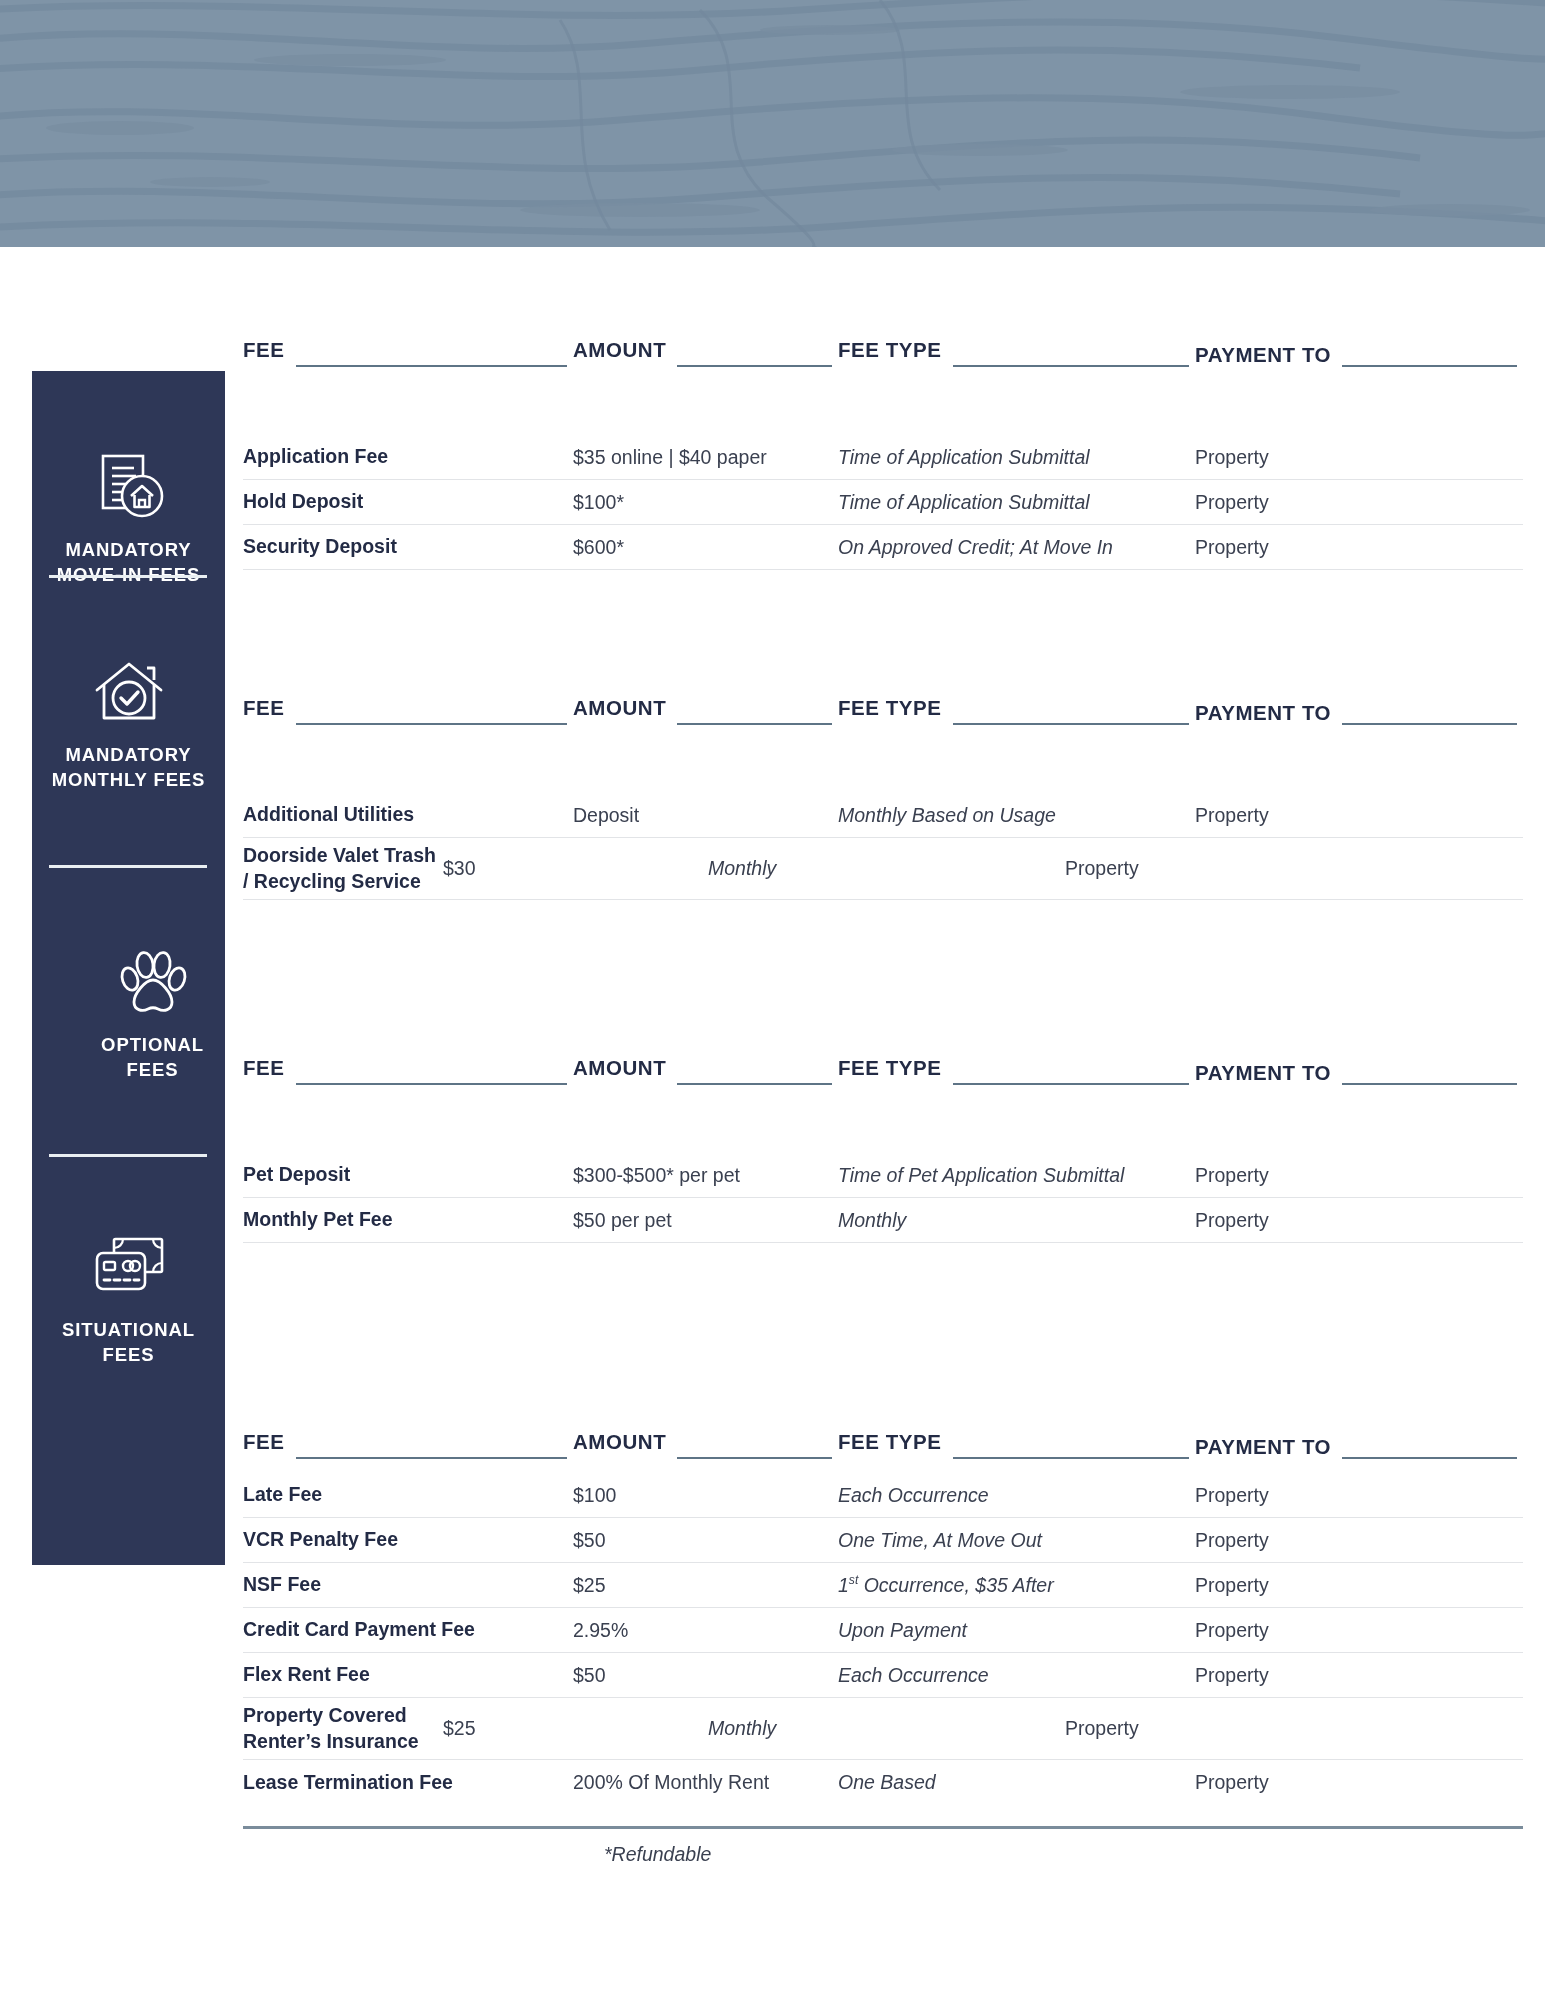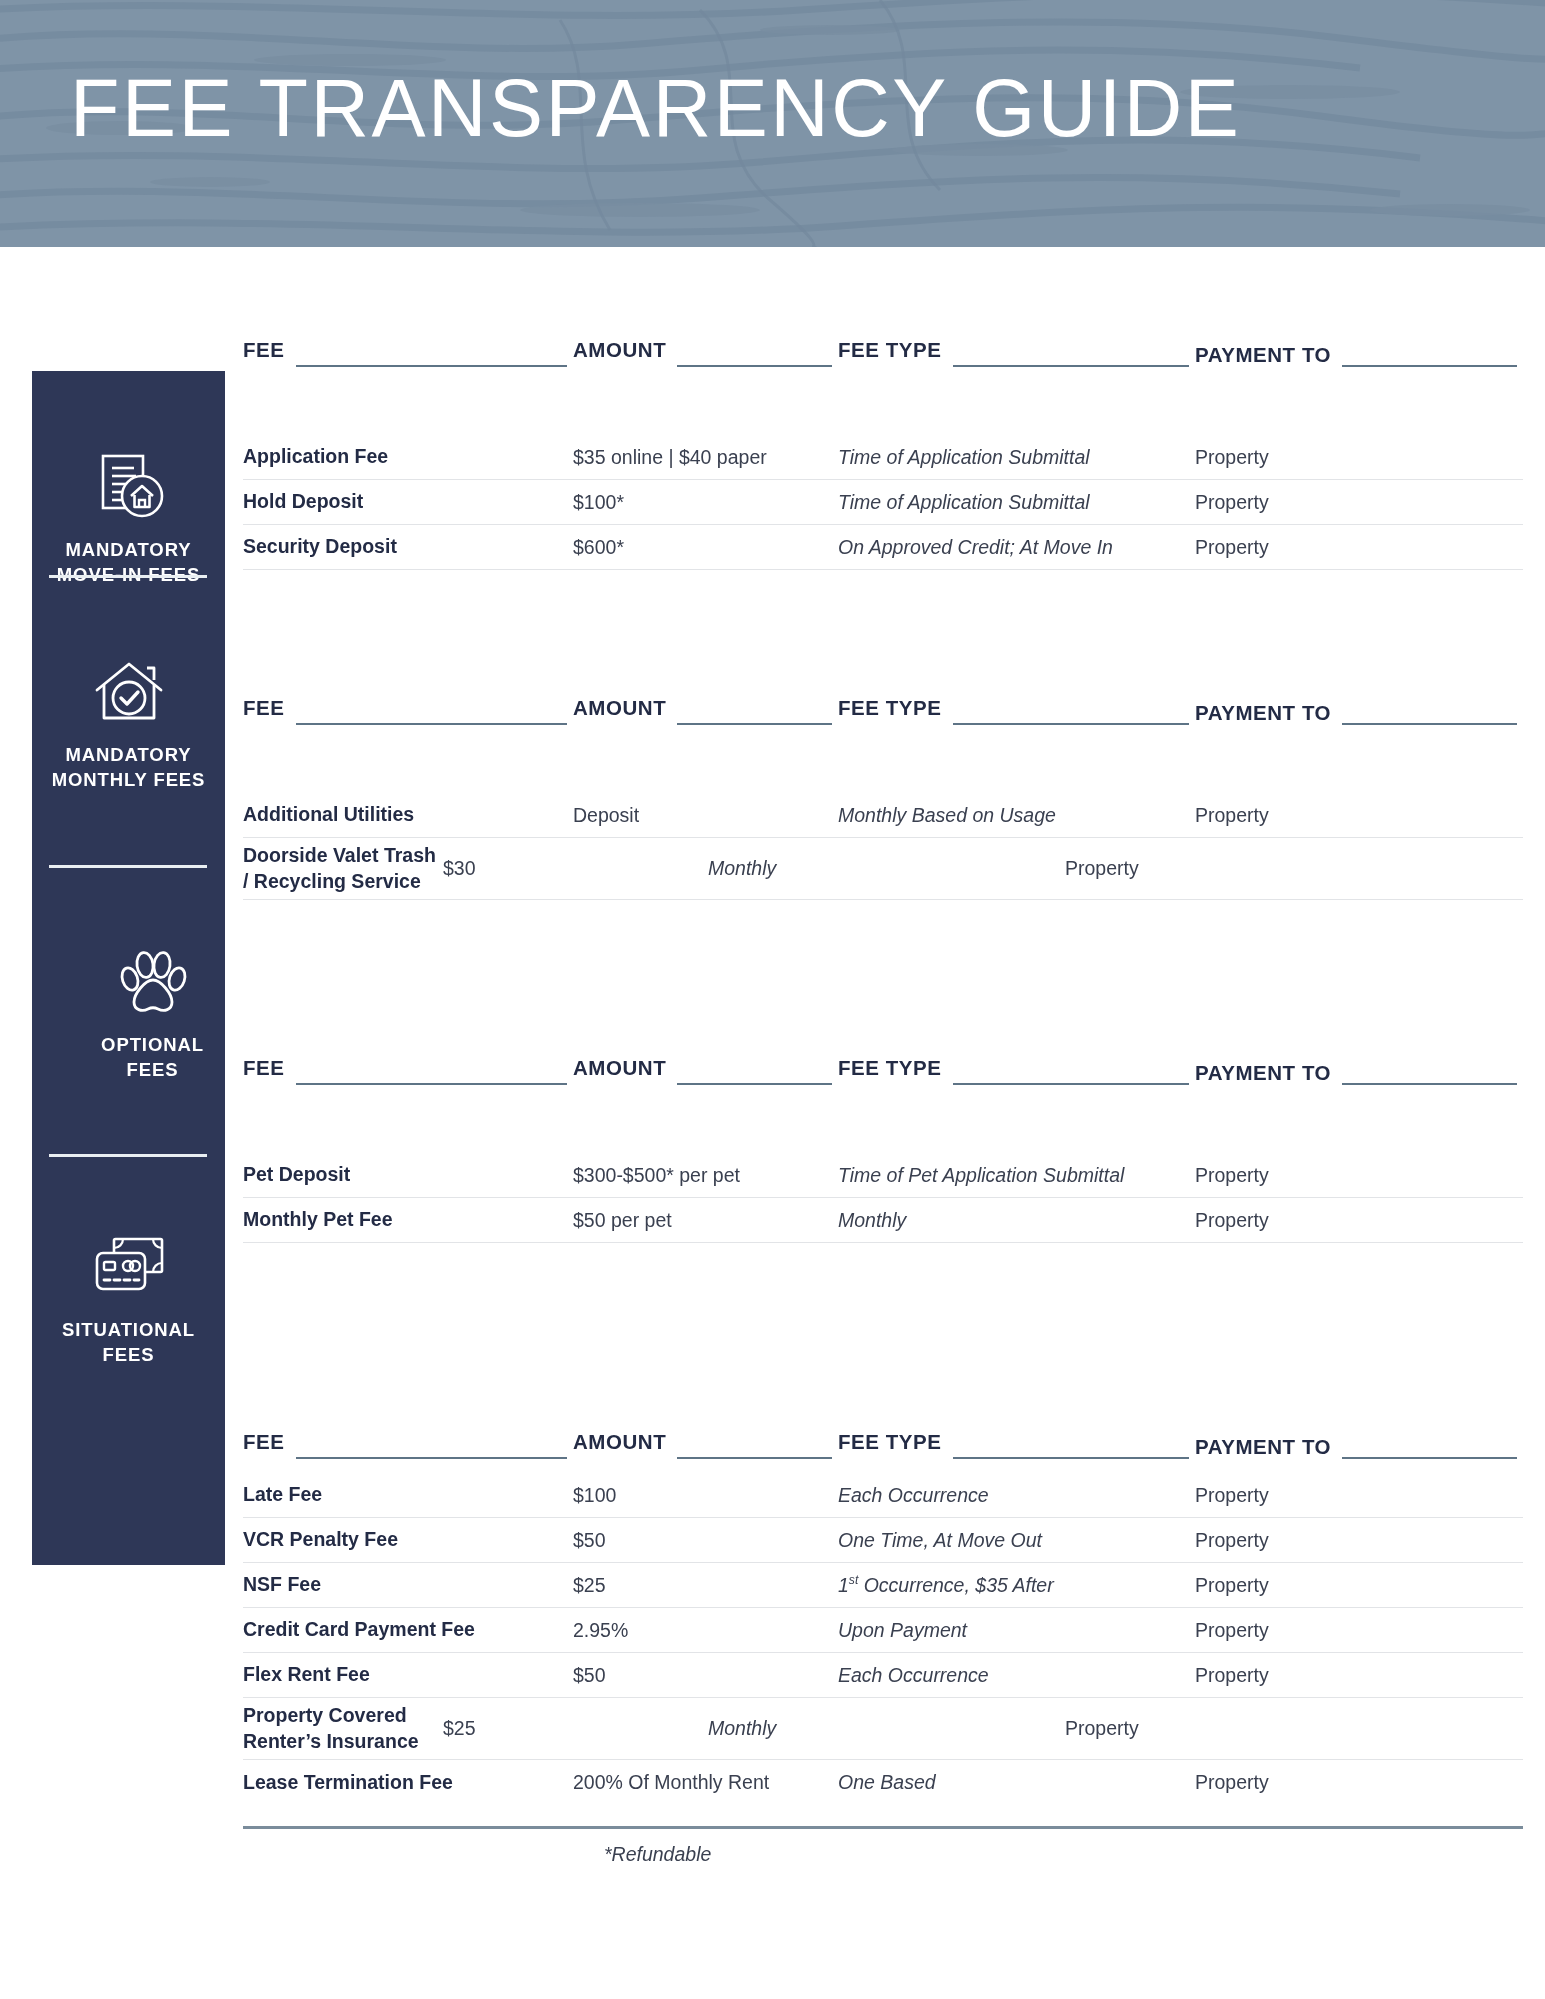--- a/index.html
+++ b/index.html
@@ -181,21 +181,20 @@
       <ellipse cx="1450" cy="210" rx="80" ry="6"></ellipse>
       <ellipse cx="210" cy="182" rx="60" ry="5"></ellipse>
       <ellipse cx="830" cy="30" rx="70" ry="5"></ellipse>
     </g>
     <g fill="none" stroke="#6a8096" stroke-width="3" opacity="0.7">
       <path d="M700 10 C 760 70, 700 140, 770 200 S 800 240, 820 250"></path>
       <path d="M880 0 C 930 60, 880 130, 940 190"></path>
       <path d="M560 20 C 600 80, 560 150, 610 230"></path>
     </g>
   </svg>
-  <div class="header-title">FEE TRANSPARENCY GUIDE</div>
 </div>
 
 <div class="sidebar">
 
   <div class="side-block" style="top:80px;">
     <svg class="side-icon" viewBox="0 0 78 74">
       <rect x="13" y="5" width="40" height="52" fill="none" stroke="#ffffff" stroke-width="2.6"></rect>
       <line x1="22" y1="17" x2="44" y2="17" stroke="#ffffff" stroke-width="2.6"></line>
       <line x1="22" y1="25" x2="46" y2="25" stroke="#ffffff" stroke-width="2.6"></line>
       <line x1="22" y1="33" x2="38" y2="33" stroke="#ffffff" stroke-width="2.6"></line>

